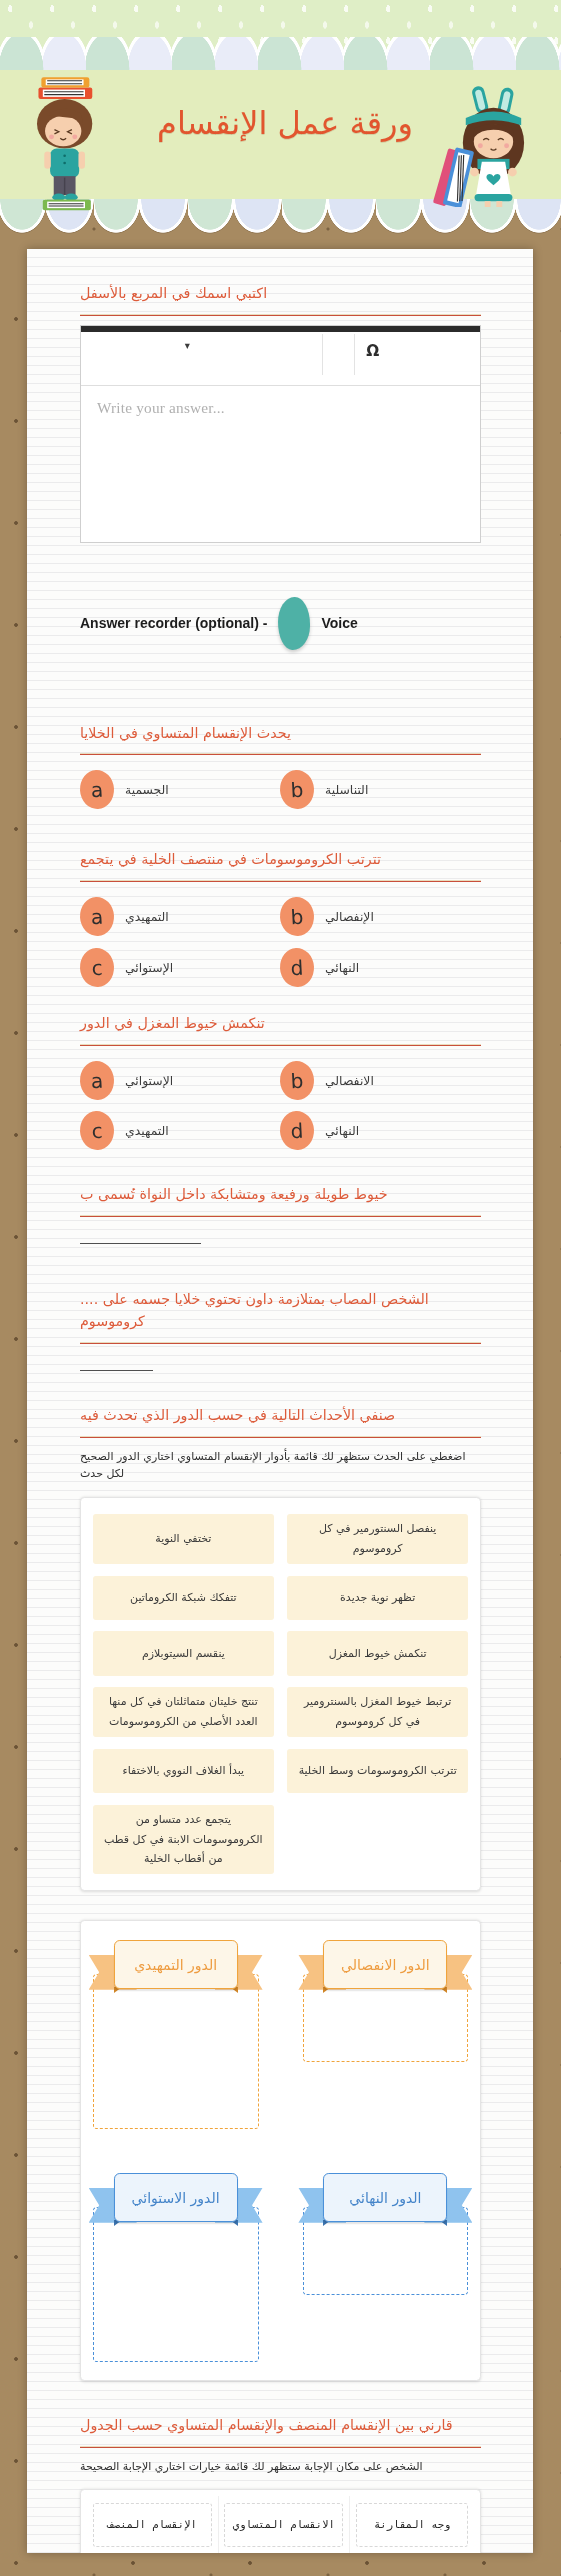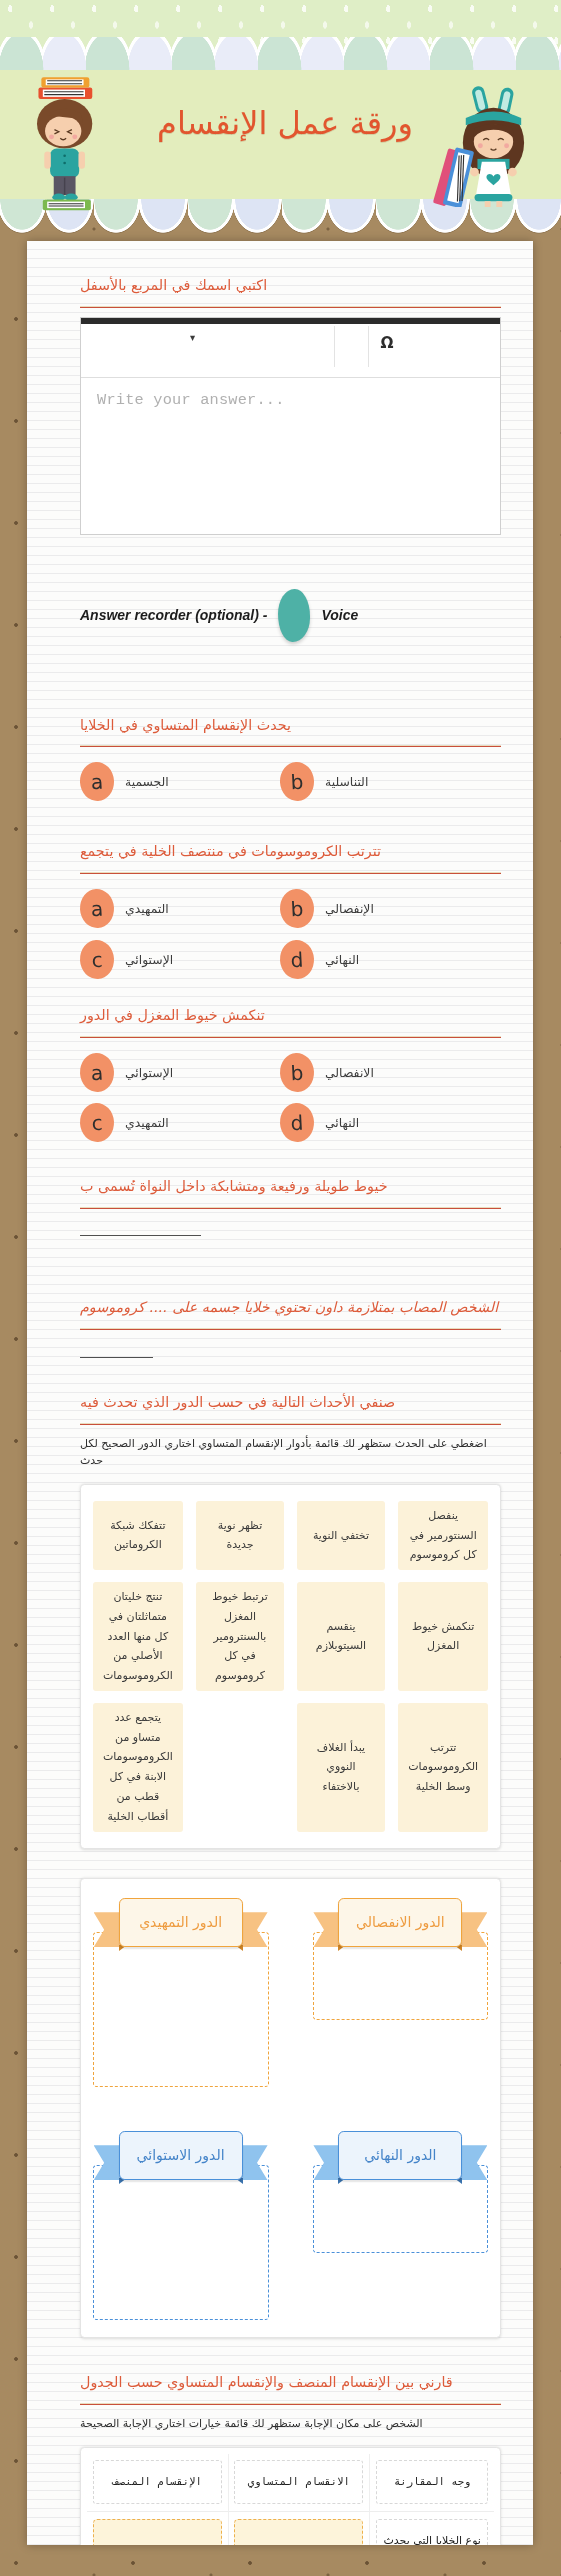--- a/index.html
+++ b/index.html
@@ -47,71 +47,71 @@
       radial-gradient(ellipse 25px 34px at 22px 0%, #ffffff 98%, transparent 100%),
       radial-gradient(ellipse 25px 34px at 69px 0%, #ffffff 98%, transparent 100%);
     background-size:94px 34px;background-repeat:repeat-x;
     filter:drop-shadow(0 1.5px 0.7px rgba(0,0,0,.10));
   }
   .boy-svg{position:absolute;left:20.5px;top:77px;z-index:4;}
   .girl-svg{position:absolute;right:22px;top:86px;z-index:4;}
 
   
   .paper{
-    position:absolute;left:27px;top:241px;width:506px;height:2304px;z-index:2;
+    position:absolute;left:27px;top:249px;width:506px;height:2304px;z-index:2;
     background-color:#fcfcfb;
     background-image:repeating-linear-gradient(to bottom,#fcfcfb 0 8px,#ebebec 8px 9px);
     box-shadow:0 0 8.8px rgba(0,0,0,.28);
     box-sizing:border-box;
-    padding:34px 32px 37px 53px;
+    padding:34px 52px 37px 53px;
     overflow:hidden;
   }
   .q-title{color:#dd5b3a;font-size:14.3px;direction:rtl;text-align:left;line-height:1.5;}
   .q-rule{height:0;border:0;border-top:0.7px solid #e9dcbe;border-bottom:0.7px solid #c94f3b;margin:9.5px 0 0 0;}
   .q-instr{direction:rtl;text-align:left;color:#2e2e2e;font-size:11px;margin-top:10.2px;line-height:1.55;}
 
   
   .editor{margin-top:9.5px;border:0.7px solid #cfcfcf;background:#fff;}
   .editor-topbar{height:5.1px;background:#2b2b2b;}
   .editor-toolbar{height:53px;position:relative;border-bottom:0.7px solid #dedede;}
   .caret-btn{position:absolute;left:26%;top:8.8px;font-size:10.2px;color:#3c3c3c;cursor:pointer;}
   .tsep{position:absolute;top:2.9px;height:41px;width:0.7px;background:#e3e3e3;}
   .tsep1{left:60.5%;} .tsep2{left:68.5%;}
   .omega-btn{position:absolute;left:71.5%;top:10.2px;font-size:15.3px;font-weight:bold;color:#2d2d2d;cursor:pointer;}
   .editor-area{height:156px;padding:13px 16px;box-sizing:border-box;
-    color:#b0b0b0;font-size:15.3px;font-family:Liberation Mono, monospace;letter-spacing:0.2px;}
+    color:#b0b0b0;font-size:15.3px;font-family:Liberation Serif, serif;letter-spacing:0.2px;}
 
   
   .recorder{margin-top:54px;display:flex;align-items:center;gap:11px;height:53px;}
-  .recorder-text{font-family:"Liberation Sans",sans-serif;font-weight:bold;font-size:14px;color:#1d1d1d;font-style:italic;}
+  .recorder-text{font-family:"Liberation Sans",sans-serif;font-weight:bold;font-size:14px;color:#1d1d1d;}
   .voice-blob{width:32px;height:53px;background:#4eb1a6;
     border-radius:52% 48% 55% 45% / 48% 52% 46% 54%;
     box-shadow:0 2.2px 3.7px rgba(0,0,0,.18);cursor:pointer;flex:0 0 auto;}
 
   
   .q-block-2{margin-top:73px;} .q-block-3{margin-top:39px;} .q-block-4{margin-top:25px;}
   .opts{margin-top:13px;display:grid;grid-template-columns:200px 1fr;row-gap:8.8px;}
   .opt{display:flex;align-items:center;cursor:pointer;height:42px;}
   .opt-circle{width:34px;height:39px;background:#f29166;border-radius:50%;
     display:flex;align-items:center;justify-content:center;
     font-size:20px;color:#2e2e2e;transform:rotate(-3deg);flex:0 0 auto;}
   .opt-label{direction:rtl;font-size:12.4px;color:#3c3c3c;margin-left:11px;}
 
   
-  .q-block-5{margin-top:32px;} .q-block-6{margin-top:61px;font-style:italic;}
+  .q-block-5{margin-top:32px;} .q-block-6{margin-top:45px;}
   .blank-line{border-bottom:1.5px solid #4f4f4f;height:1.5px;margin-top:25px;}
   .blank-w1{width:121px;} .blank-w2{width:73px;}
 
   
   .card{background:#fff;border:0.7px solid #e4e4e4;border-radius:4.4px;
     box-shadow:0 0.7px 2.9px rgba(0,0,0,.13);}
 
   .q-block-7{margin-top:34px;}
   .events-card{margin-top:14.6px;padding:16px 11.7px;}
-  .events-grid{display:grid;grid-template-columns:1fr 1fr 1fr 1fr;gap:11.7px 13px;direction:rtl;}
+  .events-grid{display:grid;grid-template-columns:1fr 1fr;gap:11.7px 13px;direction:rtl;}
   .event-btn{background:#fcf2d9;border-radius:2.9px;min-height:34px;
     display:flex;align-items:center;justify-content:center;text-align:center;
     padding:5.1px 10.2px;font-size:11px;color:#3a3a3a;direction:rtl;line-height:1.8;cursor:pointer;}
   .event-empty{background:transparent;}
 
   
   .phases-card{margin-top:29px;padding:19px 11.7px 17.5px 11.7px;}
   .phases-grid{display:grid;grid-template-columns:1fr 1fr;column-gap:17.5px;row-gap:16px;gap:44px;}
   .phase-zone{position:relative;}
   .ribbon{position:absolute;top:0;left:50%;width:174px;height:61px;transform:translateX(-50%);z-index:2;}

